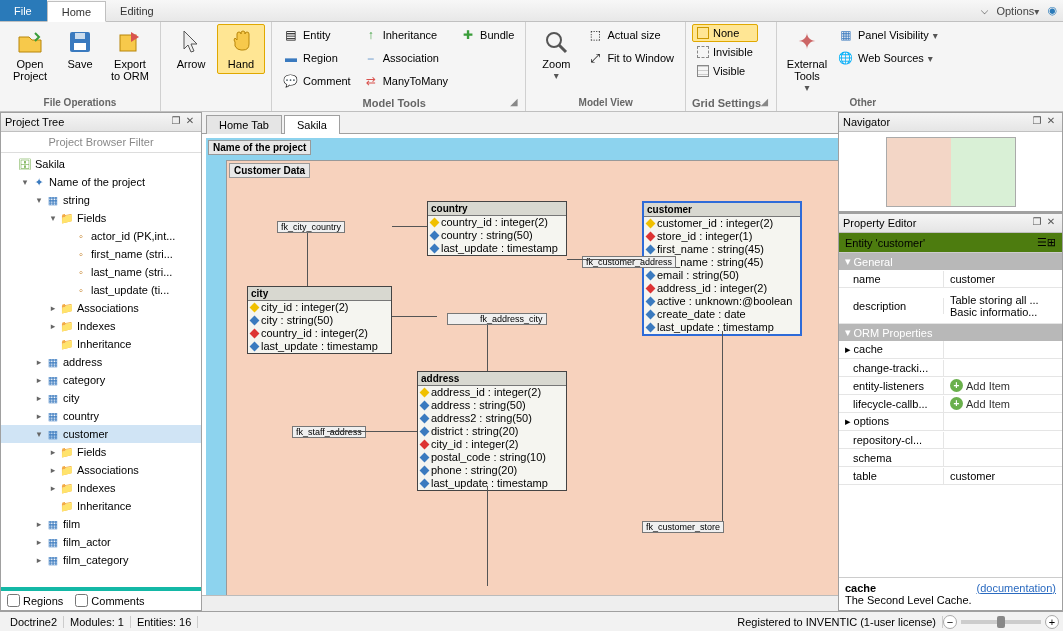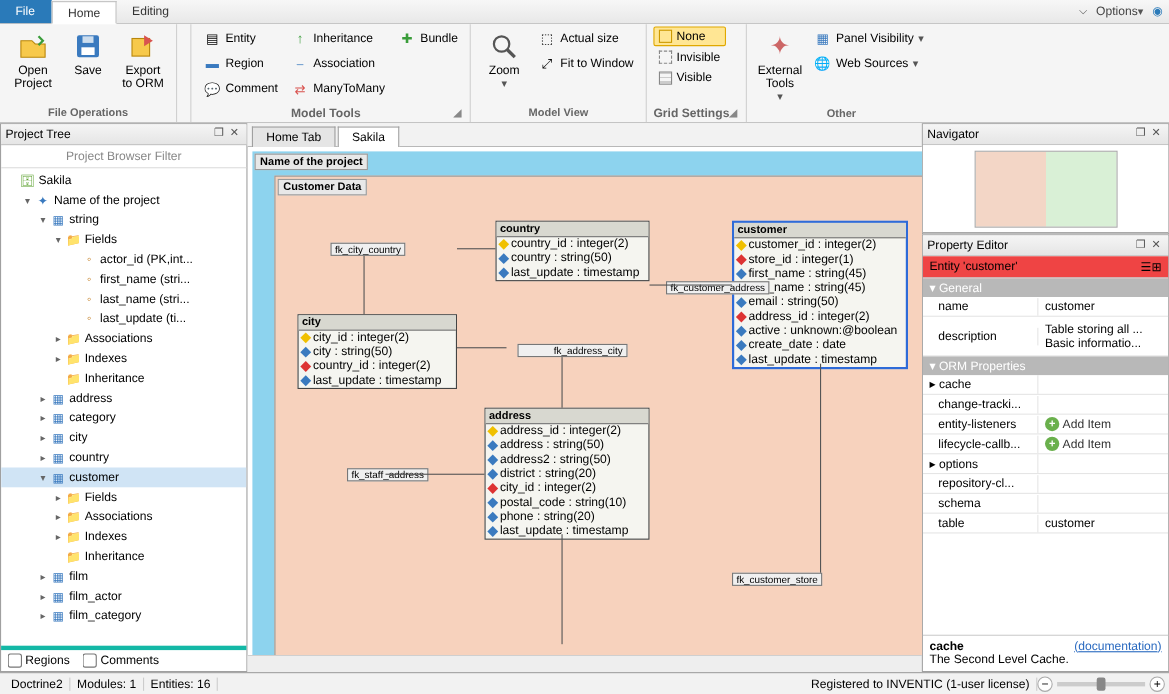--- a/index.html
+++ b/index.html
@@ -29,21 +29,21 @@
 .ribbon-group-label .corner { float:right; color:#888; font-size:9px; cursor:pointer; padding-right:2px;}
 
 
 .main { flex: 1; display: flex; min-height: 0; }
 .panel { border: 1px solid #a0a0a0; display: flex; flex-direction: column; background: #fff; }
 .panel-header { background: linear-gradient(#f5f5f5,#e5e5e5); border-bottom: 1px solid #c0c0c0; padding: 2px 4px; display: flex; align-items: center; font-size: 11px; }
 .panel-header .title { flex: 1; }
 .panel-header .btn { width: 14px; height: 14px; text-align: center; cursor: pointer; color: #555; font-size: 10px; }
 
 
-.left { width: 225px; display: flex; flex-direction: column; }
+.left { width: 202px; display: flex; flex-direction: column; }
 .filter { padding: 4px; color: #888; text-align: center; border-bottom: 1px solid #ddd; cursor: text; }
 .tree { flex: 1; overflow: auto; padding: 2px 0; }
 .tree-row { display: flex; align-items: center; height: 18px; padding-left: 4px; cursor: pointer; white-space: nowrap; }
 .tree-row.selected { background: #d0e4f5; }
 .tree-toggle { width: 12px; text-align: center; color: #666; font-size: 9px; }
 .tree-icon { width: 16px; height: 14px; display: inline-flex; align-items:center; justify-content:center; margin-right: 2px; }
 .folder-icon{color:#e0b400;} .db-icon{color:#5aa02c;} .entity-icon{color:#3a7abf;} .field-icon{color:#b96a00;} .proj-icon{color:#3a7abf;}
 .indent-0{padding-left:4px}.indent-1{padding-left:18px}.indent-2{padding-left:32px}.indent-3{padding-left:46px}.indent-4{padding-left:60px}
 .tree-footer { border-top: 4px solid #14b8a6; padding: 3px 6px; display: flex; gap: 12px; align-items: center; }
 .tree-footer label { display: flex; align-items: center; gap: 3px; }
@@ -64,21 +64,21 @@
 .entity-field { padding: 0 3px; display: flex; align-items: center; gap: 3px; line-height: 13px; }
 .bullet { width: 7px; height: 7px; transform: rotate(45deg); display: inline-block; }
 .b-yel{background:#f0c000;}.b-red{background:#d33;}.b-blu{background:#3a7abf;}
 .fk-label { position: absolute; background: #f0f0f0; border: 1px solid #777; font-size: 9px; padding: 0 3px; }
 .hscroll { height: 16px; background: #eee; border-top: 1px solid #bbb; }
 
 
 .right { width: 225px; display: flex; flex-direction: column; }
 .navigator-body { height: 80px; background: #fff; display: flex; align-items: center; justify-content: center; border-bottom: 1px solid #a0a0a0; }
 .nav-thumb { width: 130px; height: 70px; border: 1px solid #aaa; background: linear-gradient(90deg,#f3d6c6 50%, #d9f0d6 50%); position:relative;}
-.prop-subhead { background: #ef4444; padding: 3px 6px; border-bottom: 1px solid #ccc; display:flex; align-items:flex-start;}
+.prop-subhead { background: #4d7c0f; padding: 3px 6px; border-bottom: 1px solid #ccc; display:flex; align-items:center;}
 .prop-subhead .title{flex:1;}
 .prop-grid { flex: 1; overflow: auto; }
 .prop-head { display: flex; background: #eee; border-bottom: 1px solid #ccc; }
 .prop-head div { padding: 3px 6px; }
 .prop-col1 { width: 105px; border-right: 1px solid #ccc; }
 .prop-col2 { flex: 1; }
 .prop-section { background: #b8b8b8; color: #fff; padding: 2px 6px; font-size: 11px; display:flex; align-items:center; gap:3px;}
 .prop-row { display: flex; border-bottom: 1px solid #e5e5e5; min-height: 18px; align-items: center; }
 .prop-row .c1 { width: 105px; padding: 2px 6px 2px 14px; border-right: 1px solid #e5e5e5; overflow:hidden; text-overflow:ellipsis; white-space:nowrap;}
 .prop-row .c1.expandable { padding-left: 6px; }
@@ -144,20 +144,38 @@
               <path d="M14 3 l8 5 -8 5 z" fill="#d9534f"></path>
             </svg>
           </span>
           <span>Export to ORM</span>
         </div>
     </div>
     <div class="ribbon-group-label">File Operations</div>
   </div>
 
   <div class="ribbon-group">
+    <div class="ribbon-group-body">
+      <div class="rb-big">
+          <span class="icon">
+            <svg width="22" height="26">
+              <path d="M4 2 l0 18 4 -4 3 7 3 -1 -3 -7 6 0 z" fill="#eee" stroke="#555"></path>
+            </svg>
+          </span>
+          <span>Arrow</span>
+        </div>
+      <div class="rb-big selected">
+          <span class="icon">
+            <svg width="24" height="24">
+              <path d="M6 12 q-2 -2 0 -4 l2 2 v-6 q0 -2 2 -2 t2 2 v-1 q0 -2 2 -2 t2 2 v1 q0 -2 2 -2 t2 2 v10 q0 6 -6 6 h-2 q-4 0 -6 -4 z" fill="#f7c94b" stroke="#b8860b"></path>
+            </svg>
+          </span>
+          <span>Hand</span>
+        </div>
+    </div>
     <div class="ribbon-group-label"></div>
   </div>
 
   <div class="ribbon-group">
     <div class="ribbon-group-body">
       <div class="rb-col">
         <div class="rb-small">
             <span class="icon">▤</span>
             <span>Entity</span>
           </div>

